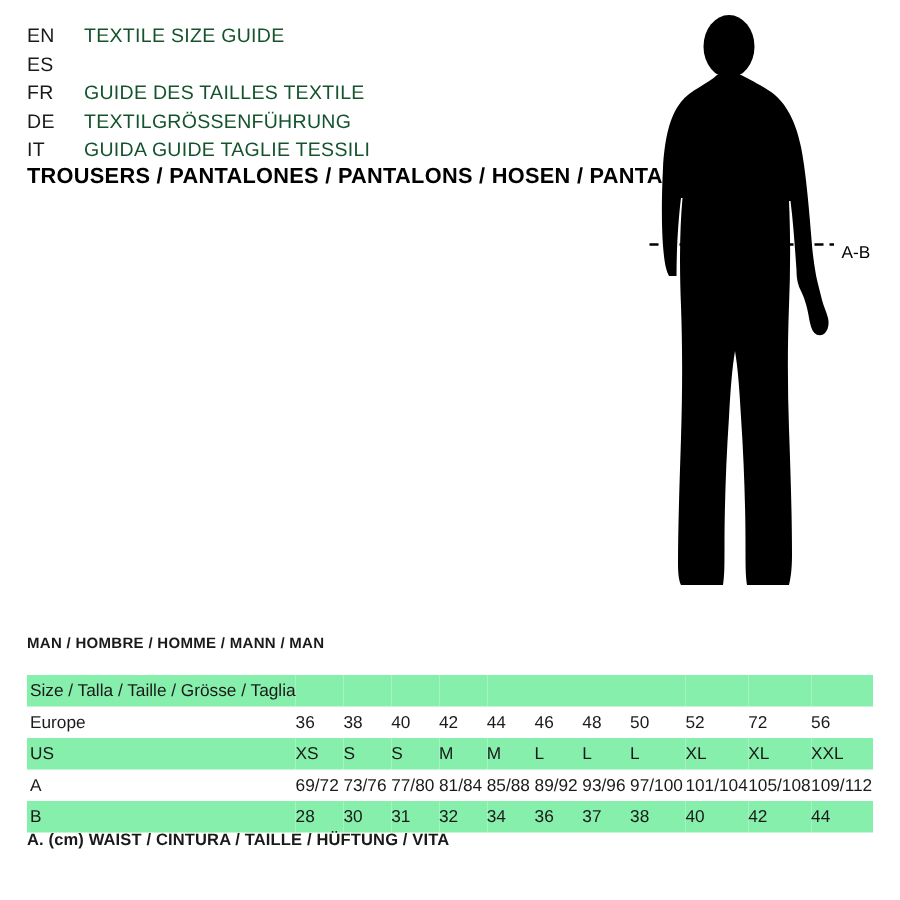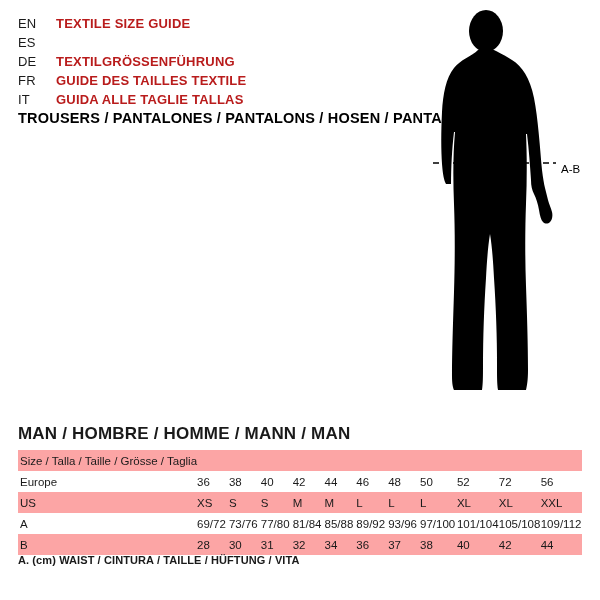--- a/index.html
+++ b/index.html
@@ -35,22 +35,21 @@
     letter-spacing: 0.2px;
   }
   .lang-code {
     width: 38px;
     flex: 0 0 38px;
     font-size: 13px;
     color: #1a1a1a;
   }
   .lang-text {
     font-size: 13px;
-    color: #b91c1c;
-    font-weight: bold;
+    color: #14532d;
   }
 
   
   .section-title {
     position: absolute;
     left: 18px;
     top: 110px;
     font-size: 14.5px;
     font-weight: bold;
     letter-spacing: 0.2px;
@@ -75,42 +74,42 @@
     top: 155px;
     font-size: 11.5px;
     color: #000;
   }
 
   
   .table-title {
     position: absolute;
     left: 18px;
     top: 424px;
-    font-size: 17px;
+    font-size: 10px;
     font-weight: bold;
     letter-spacing: 0.2px;
   }
 
   table.size-table {
     position: absolute;
     left: 18px;
     top: 450px;
     width: 564px;
     border-collapse: collapse;
     font-size: 11.5px;
   }
   table.size-table td {
     padding: 2px 0 2px 0;
     text-align: left;
     vertical-align: middle;
     white-space: nowrap;
     height: 17px;
   }
   table.size-table tr.shaded td {
-    background: #fca5a5;
+    background: #86efac;
   }
   table.size-table td.label-cell {
     width: 90px;
     padding-left: 2px;
   }
   table.size-table td.val {
     width: 43px;
   }
 
   .foot-notes {
@@ -132,30 +131,30 @@
 
   <div class="lang-block">
     <div class="lang-row">
       <span class="lang-code">EN</span>
       <span class="lang-text">TEXTILE SIZE GUIDE</span>
     </div>
     <div class="lang-row">
       <span class="lang-code">ES</span>
     </div>
     <div class="lang-row">
+      <span class="lang-code">FR</span>
+      <span class="lang-text">GUIDE DES TAILLES TEXTILE</span>
+    </div>
+    <div class="lang-row">
       <span class="lang-code">DE</span>
       <span class="lang-text">TEXTILGRÖSSENFÜHRUNG</span>
     </div>
     <div class="lang-row">
-      <span class="lang-code">FR</span>
-      <span class="lang-text">GUIDE DES TAILLES TEXTILE</span>
-    </div>
-    <div class="lang-row">
       <span class="lang-code">IT</span>
-      <span class="lang-text">GUIDA ALLE TAGLIE TALLAS</span>
+      <span class="lang-text">GUIDA GUIDE TAGLIE TESSILI</span>
     </div>
   </div>
 
   <div class="section-title">TROUSERS / PANTALONES / PANTALONS / HOSEN / PANTALONI</div>
 
   <div class="figure-wrap">
     <svg width="200" height="400" viewBox="0 0 200 400" xmlns="http://www.w3.org/2000/svg">
 
       <ellipse cx="88" cy="23" rx="17" ry="21" fill="#000000"></ellipse>
 

